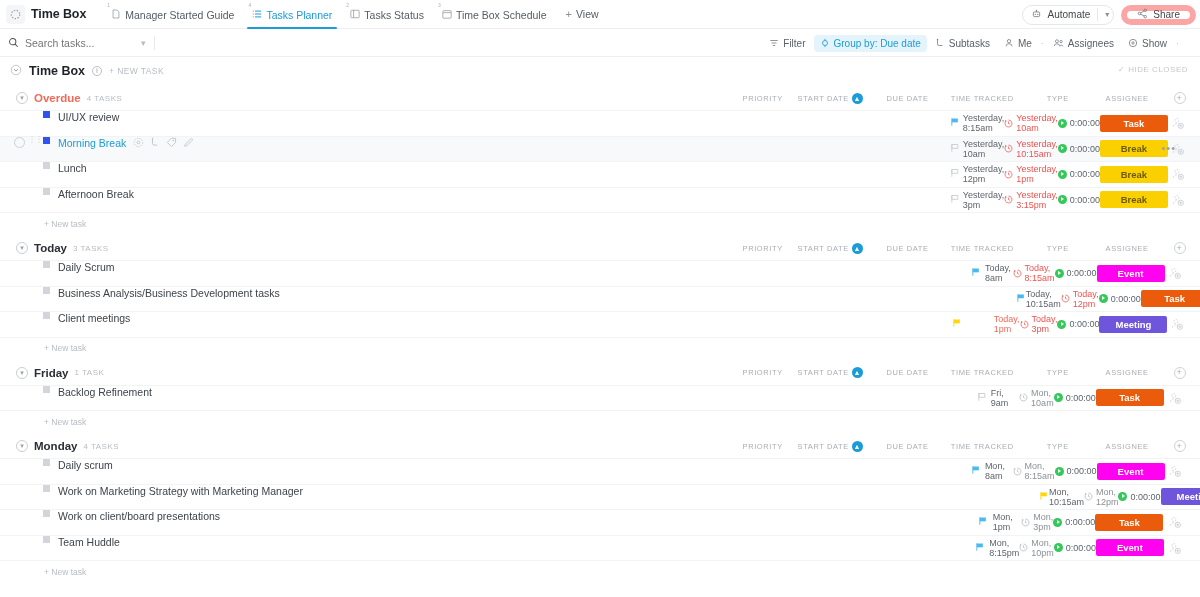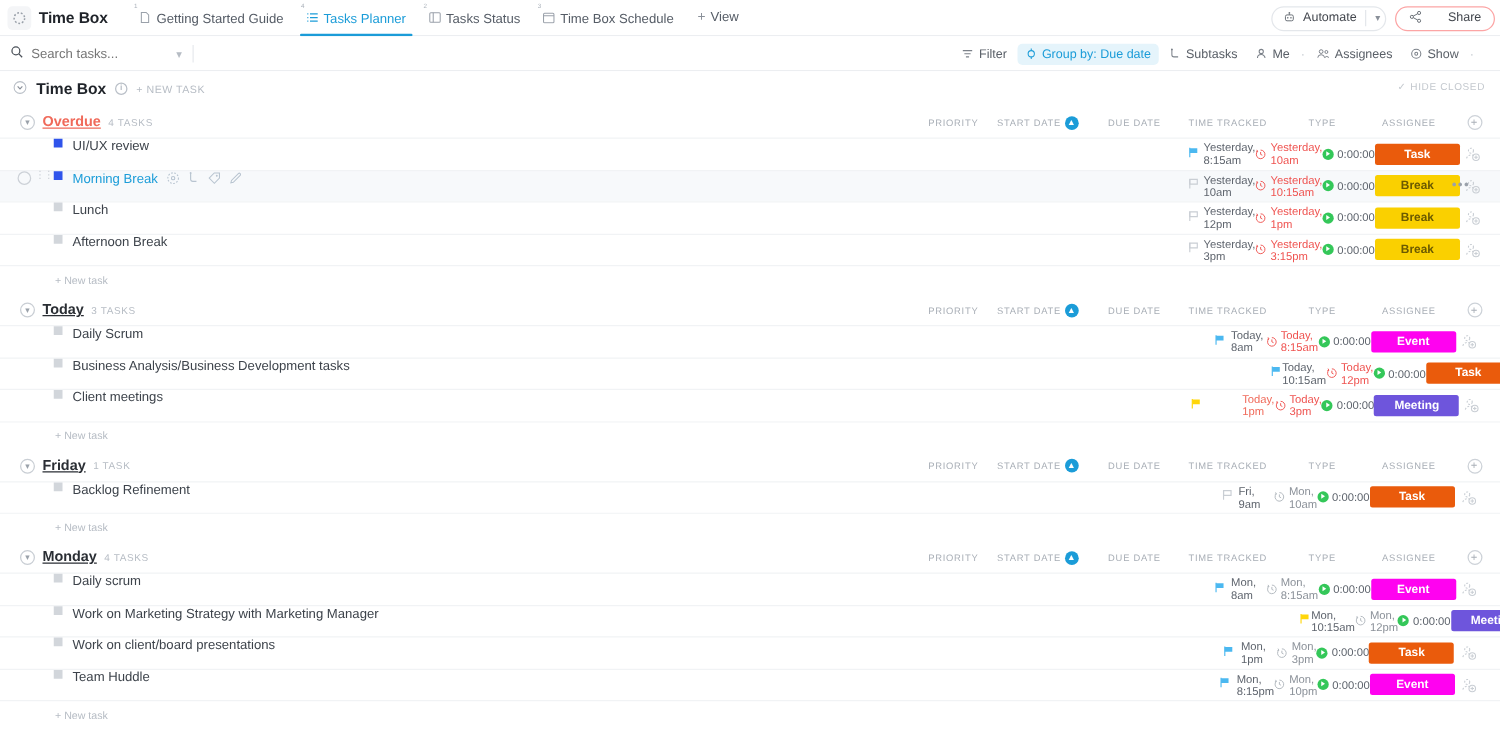--- a/index.html
+++ b/index.html
@@ -57,22 +57,22 @@
     display: flex; align-items: center; gap: 0;
   }
   .automate-btn {
     display: flex; align-items: center; gap: 5px;
     border: 1px solid #e4e7eb; border-radius: 13px;
     height: 20px; padding: 0 4px 0 8px; font-size: 10px; color: #43474e;
     cursor: pointer; background: #fff;
   }
   .automate-btn .sep { width: 1px; height: 13px; background: #e4e7eb; margin: 0 2px; }
   .share-btn {
-    display: flex; align-items: center; gap: 20px;
-    border: 1px solid #fca5a5; border-radius: 13px;
+    display: flex; align-items: center; gap: 5px;
+    border: 6px solid #fca5a5; border-radius: 13px;
     height: 20px; padding: 0 10px; font-size: 10px; color: #43474e;
     margin-left: 7px; cursor: pointer; background: #fff;
   }
 
   
   .toolbar {
     height: 28px; display: flex; align-items: center;
     border-bottom: 1px solid #eceef1; padding-left: 8px;
     position: relative; background: #fff;
   }
@@ -124,21 +124,21 @@
   .group { margin-top: 2px; }
   .group-head {
     height: 24px; display: flex; align-items: center;
     padding-left: 16px; gap: 6px; position: relative;
   }
   .group-head .caret {
     width: 12px; height: 12px; border-radius: 50%;
     border: 1px solid #c9ced4; color: #9aa1aa; font-size: 7px;
     display: flex; align-items: center; justify-content: center; flex: none;
   }
-  .group-head .gname { font-size: 11.5px; font-weight: 700; text-decoration: underline; }
+  .group-head .gname { font-size: 11.5px; font-weight: 700; }
   .group-head .gcount {
     font-size: 8px; color: #b6bcc4; letter-spacing: 0.5px;
     text-transform: uppercase;
   }
 
   .col-headers {
     position: absolute; top: 0; left: 0; right: 0; height: 24px;
     display: flex; align-items: center; pointer-events: none;
   }
   .ch {
@@ -244,21 +244,21 @@
   </div>
   <div class="app-title">Time Box</div>
   <div id="tabs-container" style="display:flex;align-items:center;height:29px;">
       <div class="tab">
         <span class="tnum">1</span>
         <span style="display:flex;">
           <svg width="10" height="10" viewBox="0 0 12 12">
             <path d="M2.5 1.2 h4.6 L9.5 3.6 V10.8 H2.5 Z" fill="none" stroke="#9aa1aa" stroke-width="1"></path>
           </svg>
         </span>
-        <span class="tlabel">Getting Started Guide</span>
+        <span class="tlabel">Manager Started Guide</span>
       </div>
       <div class="tab active">
         <span class="tnum">4</span>
         <span style="display:flex;">
           <svg width="10" height="10" viewBox="0 0 12 12">
             <line x1="1" y1="2.5" x2="2" y2="2.5" stroke="#1b9cd8" stroke-width="1.2"></line>
             <line x1="3.6" y1="2.5" x2="11" y2="2.5" stroke="#1b9cd8" stroke-width="1.2"></line>
             <line x1="1" y1="6" x2="2" y2="6" stroke="#1b9cd8" stroke-width="1.2"></line>
             <line x1="3.6" y1="6" x2="11" y2="6" stroke="#1b9cd8" stroke-width="1.2"></line>
             <line x1="1" y1="9.5" x2="2" y2="9.5" stroke="#1b9cd8" stroke-width="1.2"></line>

